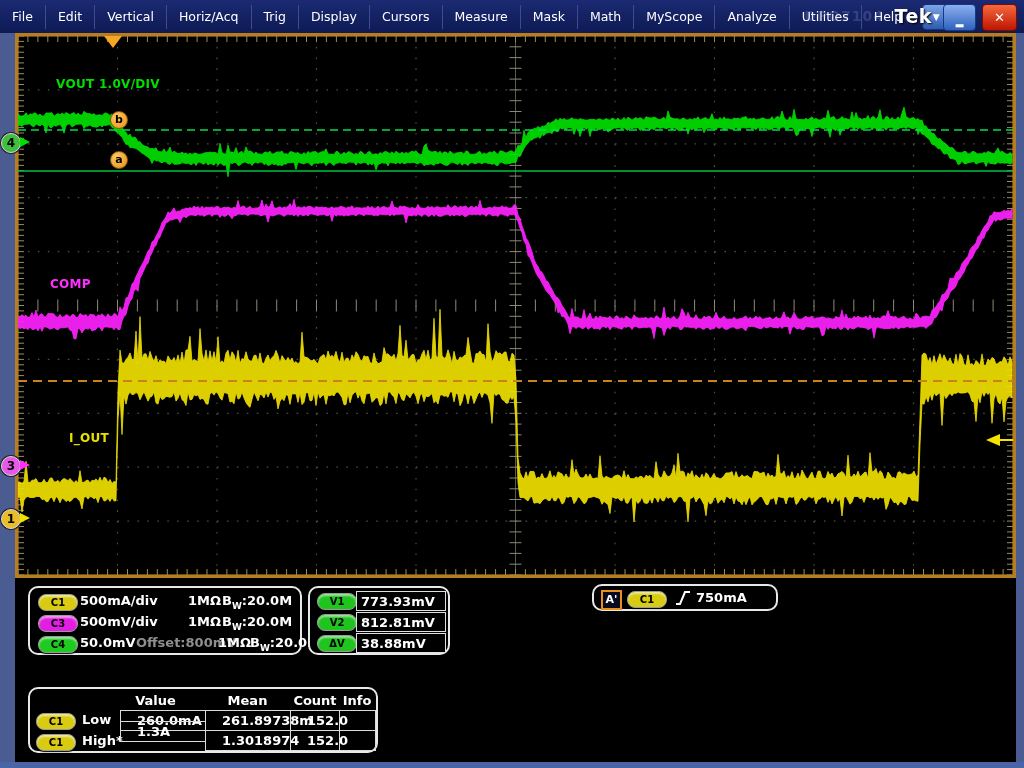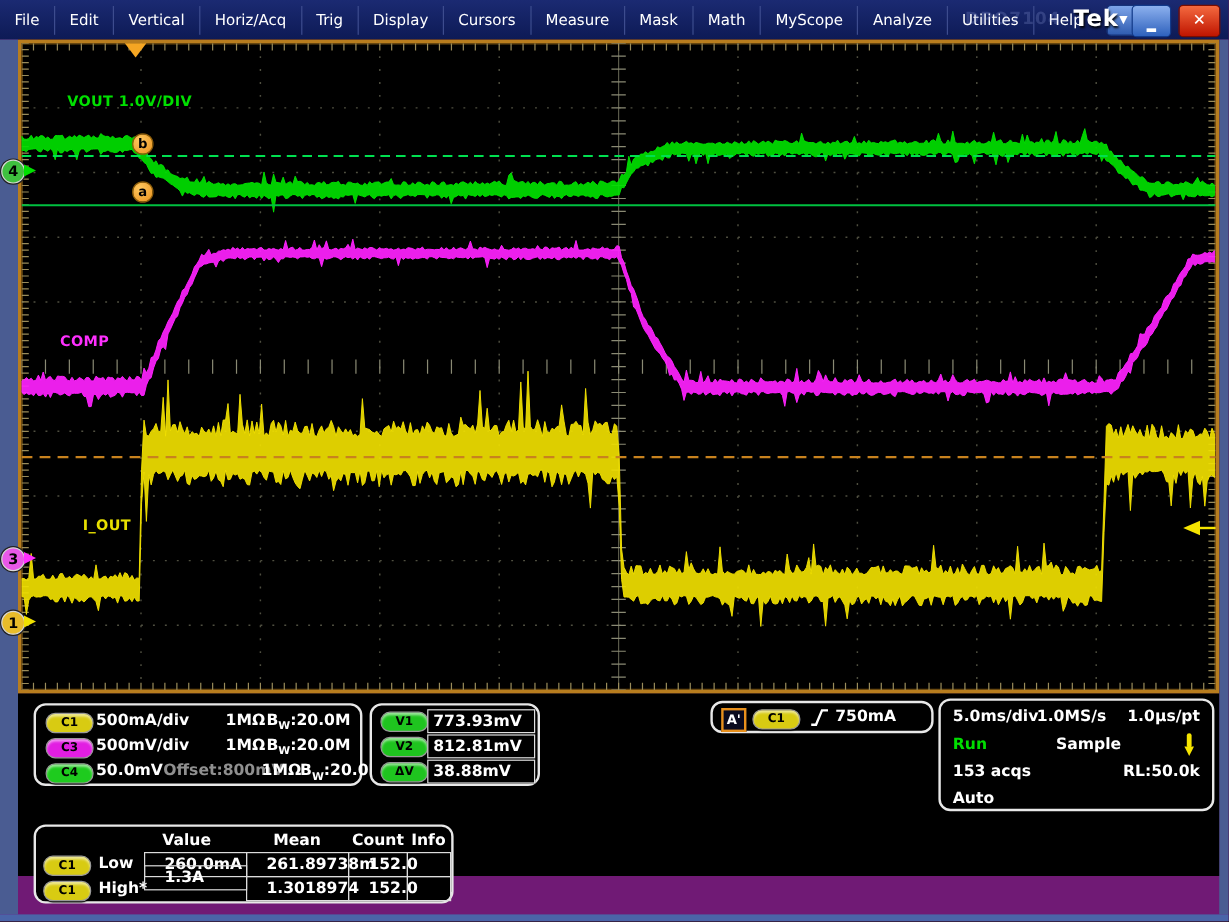--- a/index.html
+++ b/index.html
@@ -62,21 +62,21 @@
 
   #trig-pos{position:absolute;left:104px;top:36px;width:0;height:0;
             border-left:9px solid transparent;border-right:9px solid transparent;
             border-top:12px solid #f5a623;}
   #trig-level{position:absolute;left:986px;top:434px;width:0;height:0;
               border-top:6px solid transparent;border-bottom:6px solid transparent;
               border-right:14px solid #f5e400;}
   #trig-level-tail{position:absolute;left:1000px;top:439px;width:13px;height:2px;background:#f5e400;}
 
   
-  #readout-area{position:absolute;left:15px;top:578px;width:1001px;height:152px;background:#000;}
+  #readout-area{position:absolute;left:15px;top:578px;width:1001px;height:184px;background:#000;}
   .panel{position:absolute;background:#000;border:2px solid #e8e8e8;border-radius:10px;box-sizing:border-box;}
   .ro-text{position:absolute;color:#fff;font-weight:bold;font-size:13px;white-space:nowrap;}
   .badge{position:absolute;width:38px;height:15px;border-radius:8px;color:#000;font-weight:bold;
          font-size:10px;text-align:center;line-height:15px;border:1px solid #999;
          box-shadow:inset 0 2px 2px rgba(255,255,255,0.55), 0 1px 1px #000;}
   .badge-c1{background:#d8cb12;}
   .badge-c3{background:#e21ee2;}
   .badge-c4{background:#1ecb1e;}
   .badge-v{background:#1fc41f;}
   sub.bw{font-size:9px;}
@@ -206,39 +206,20 @@
       <div style="position:relative;">
         <span id="trig-a-box">A'</span>
         <span class="badge badge-c1" style="left:33px;top:5px;">C1</span>
         <svg style="position:absolute;left:80px;top:3px;" width="18" height="18" viewBox="0 0 18 18">
           <path d="M2 15 h4 L11 3 h5" stroke="#fff" stroke-width="2" fill="none"></path>
         </svg>
         <span class="ro-text" style="left:102px;top:4px;">750mA</span>
       </div>
     </div>
 
-    <div class="panel" style="left:767px;top:4px;width:230px;height:94px;">
-      <div style="position:relative;">
-        <span class="ro-text" style="left:10px;top:6px;">5.0ms/div</span>
-        <span class="ro-text" style="left:80px;top:6px;">1.0MS/s</span>
-        <span class="ro-text" style="right:10px;top:6px;left:auto;">1.0µs/pt</span>
-
-        <span class="ro-text green-text" style="left:10px;top:29px;">Run</span>
-        <span class="ro-text" style="left:96px;top:29px;">Sample</span>
-        <svg style="position:absolute;right:13px;top:26px;" width="12" height="22" viewBox="0 0 12 22">
-          <rect x="4" y="1" width="4" height="12" rx="2" fill="#f5e400"></rect>
-          <polygon points="2,12 10,12 6,20" fill="#f5e400"></polygon>
-        </svg>
-
-        <span class="ro-text" style="left:10px;top:52px;">153 acqs</span>
-        <span class="ro-text" style="right:10px;top:52px;left:auto;">RL:50.0k</span>
-
-        <span class="ro-text" style="left:10px;top:74px;">Auto</span>
-      </div>
-    </div>
 
     <div class="panel" style="left:13px;top:109px;width:350px;height:66px;">
       <div style="position:relative;">
         <span class="mhead" style="left:83px;top:4px;width:85px;">Value</span>
         <span class="mhead" style="left:175px;top:4px;width:85px;">Mean</span>
         <span class="mhead" style="left:260px;top:4px;width:50px;">Count</span>
         <span class="mhead" style="left:309px;top:4px;width:36px;">Info</span>
 
         <span class="badge badge-c1" style="left:6px;top:24px;">C1</span>
         <span class="ro-text" style="left:52px;top:23px;">Low</span>

